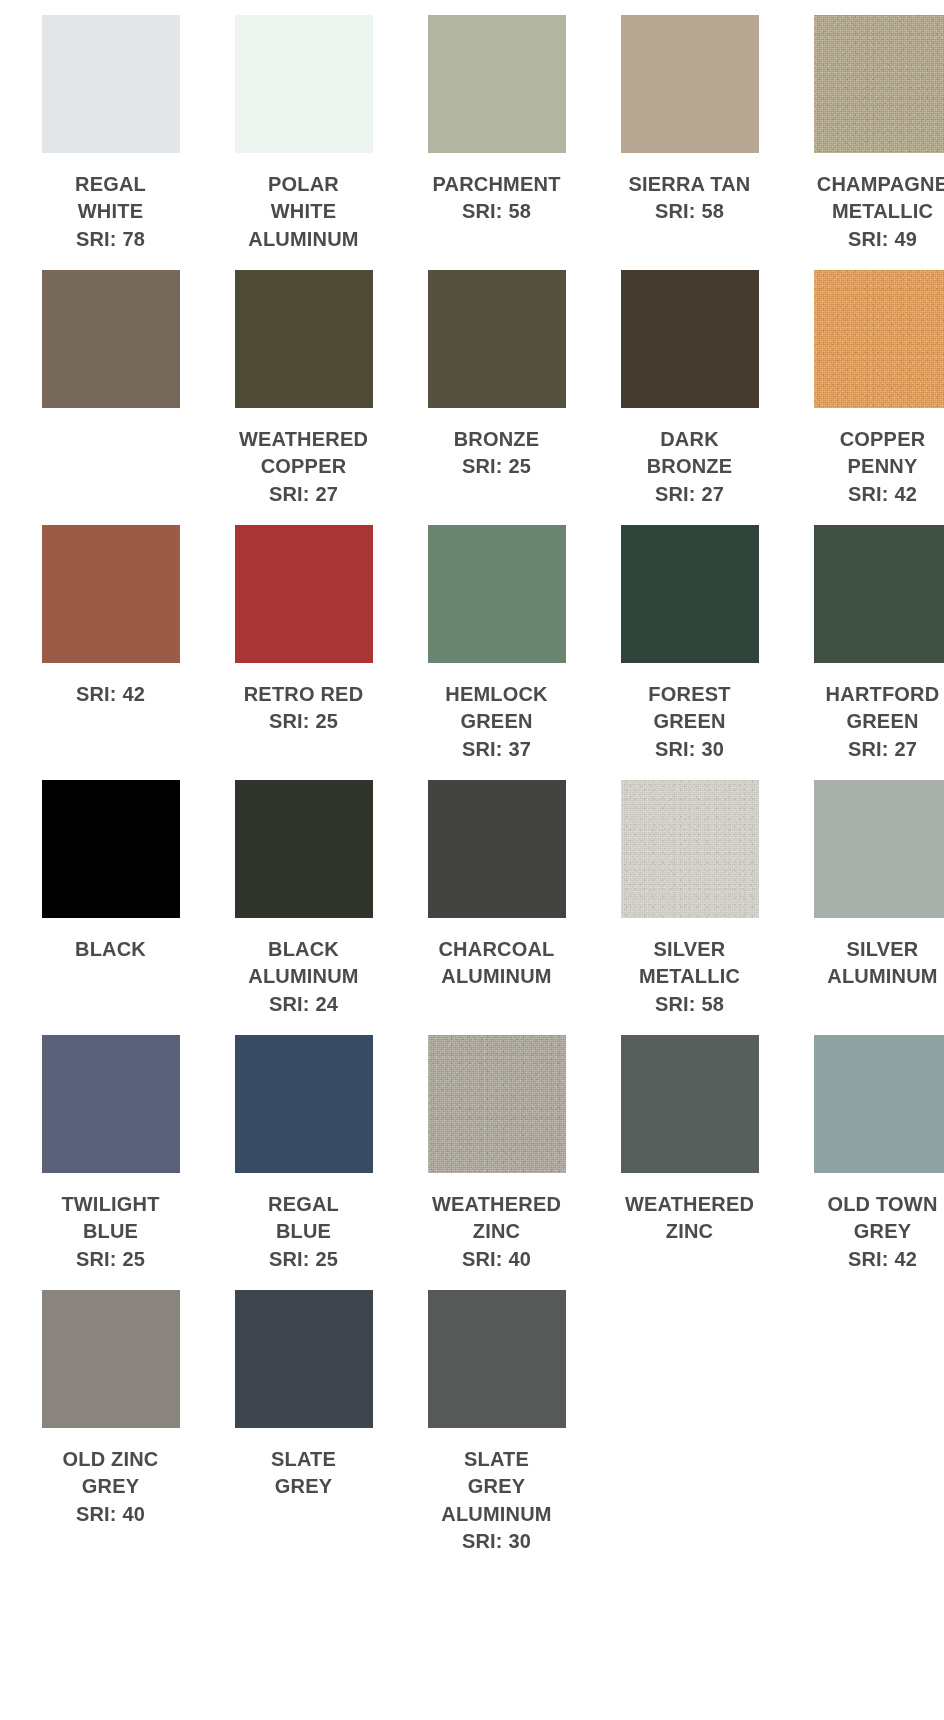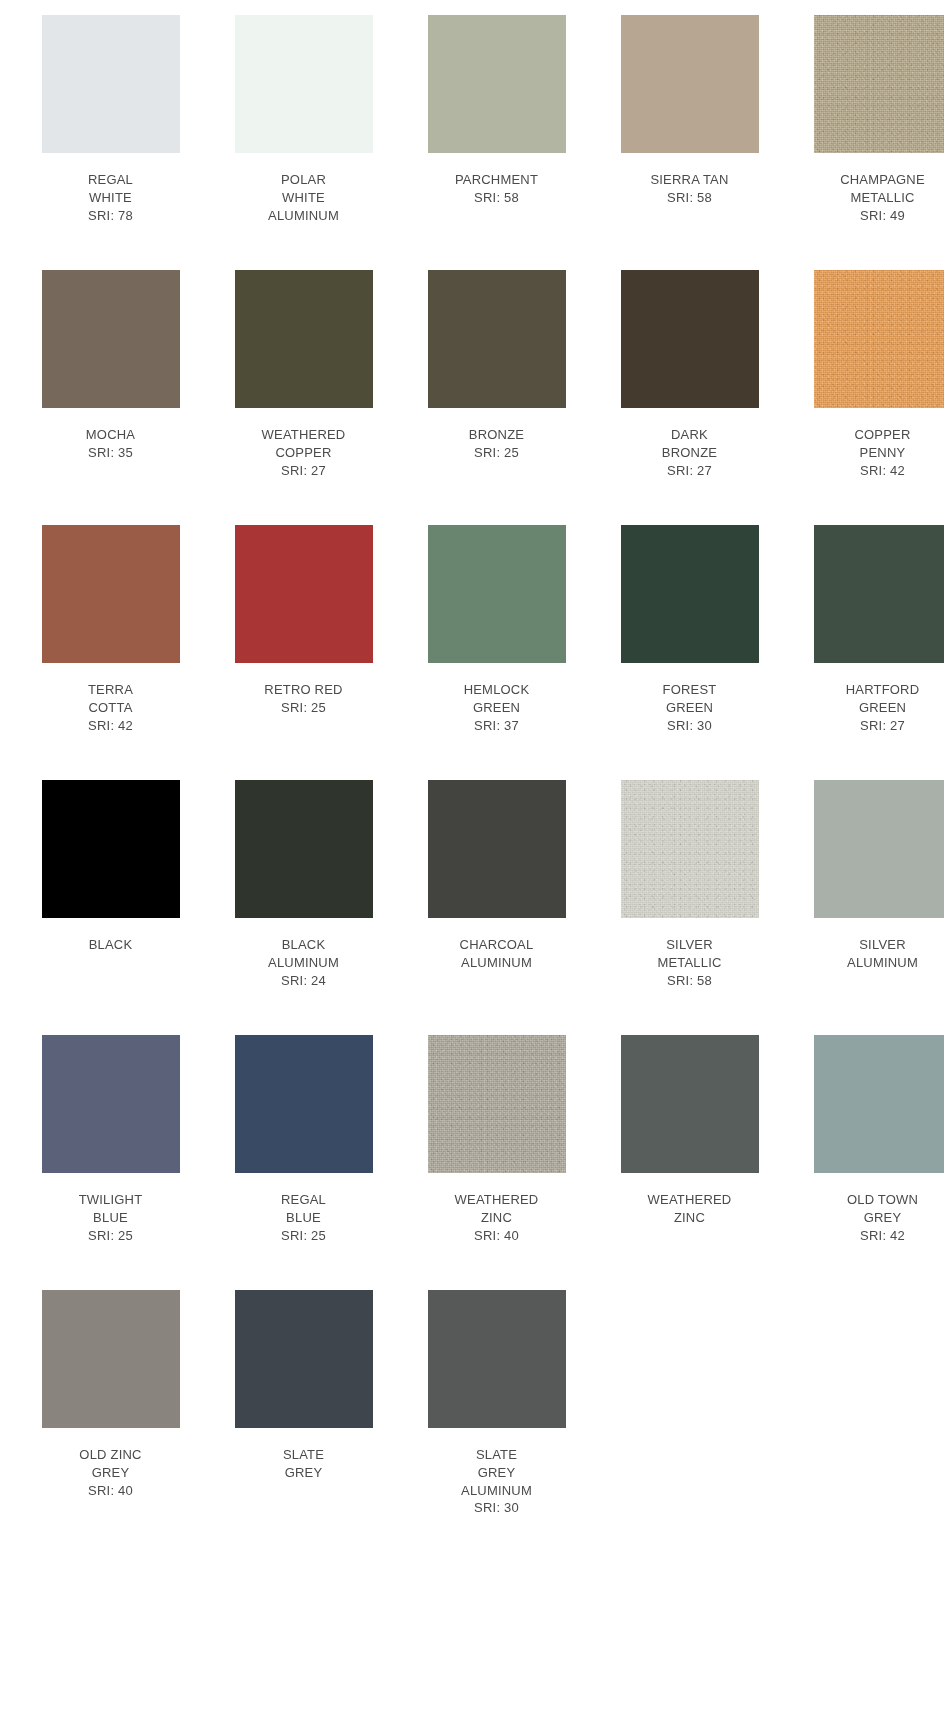--- a/index.html
+++ b/index.html
@@ -79,22 +79,22 @@
       radial-gradient(circle at 37% 71%, rgba(255,255,255,0.45) 0.5px, transparent 1.2px),
       radial-gradient(circle at 84% 55%, rgba(0,0,0,0.3) 0.5px, transparent 1.2px),
       radial-gradient(circle at 9% 88%, rgba(255,255,255,0.4) 0.5px, transparent 1.2px),
       radial-gradient(circle at 73% 93%, rgba(0,0,0,0.3) 0.5px, transparent 1.2px);
     background-size: 7px 7px, 9px 9px, 6px 6px, 11px 11px, 8px 8px, 5px 5px;
   }
 
   .swatch-caption {
     margin-top: 18px;
     text-align: center;
-    font-size: 13px;
-    font-weight: normal;
+    font-size: 20px;
+    font-weight: bold;
     line-height: 1.37;
     letter-spacing: 0.2px;
     color: #4b4b4b;
     text-transform: uppercase;
     width: 171px;
   }
 
   .swatch-name {
     display: block;
     white-space: pre-line;
@@ -145,24 +145,20 @@
     <div class="swatch-cell">
       <div class="swatch-chip textured" style="background-color: rgb(176, 163, 130);"></div>
       <div class="swatch-caption">
         <span class="swatch-name">CHAMPAGNE
 METALLIC</span>
         <span class="swatch-sri">SRI: 49</span>
       </div>
     </div>
     <div class="swatch-cell">
       <div class="swatch-chip" style="background-color: rgb(118, 104, 90);"></div>
-      <div class="swatch-caption">
-        <span class="swatch-name">MOCHA</span>
-        <span class="swatch-sri">SRI: 35</span>
-      </div>
     </div>
     <div class="swatch-cell">
       <div class="swatch-chip" style="background-color: rgb(78, 76, 55);"></div>
       <div class="swatch-caption">
         <span class="swatch-name">WEATHERED
 COPPER</span>
         <span class="swatch-sri">SRI: 27</span>
       </div>
     </div>
     <div class="swatch-cell">
@@ -184,22 +180,20 @@
       <div class="swatch-chip textured" style="background-color: rgb(223, 154, 87);"></div>
       <div class="swatch-caption">
         <span class="swatch-name">COPPER
 PENNY</span>
         <span class="swatch-sri">SRI: 42</span>
       </div>
     </div>
     <div class="swatch-cell">
       <div class="swatch-chip" style="background-color: rgb(155, 92, 71);"></div>
       <div class="swatch-caption">
-        <span class="swatch-name">TERRA
-COTTA</span>
         <span class="swatch-sri">SRI: 42</span>
       </div>
     </div>
     <div class="swatch-cell">
       <div class="swatch-chip" style="background-color: rgb(169, 53, 53);"></div>
       <div class="swatch-caption">
         <span class="swatch-name">RETRO RED</span>
         <span class="swatch-sri">SRI: 25</span>
       </div>
     </div>

